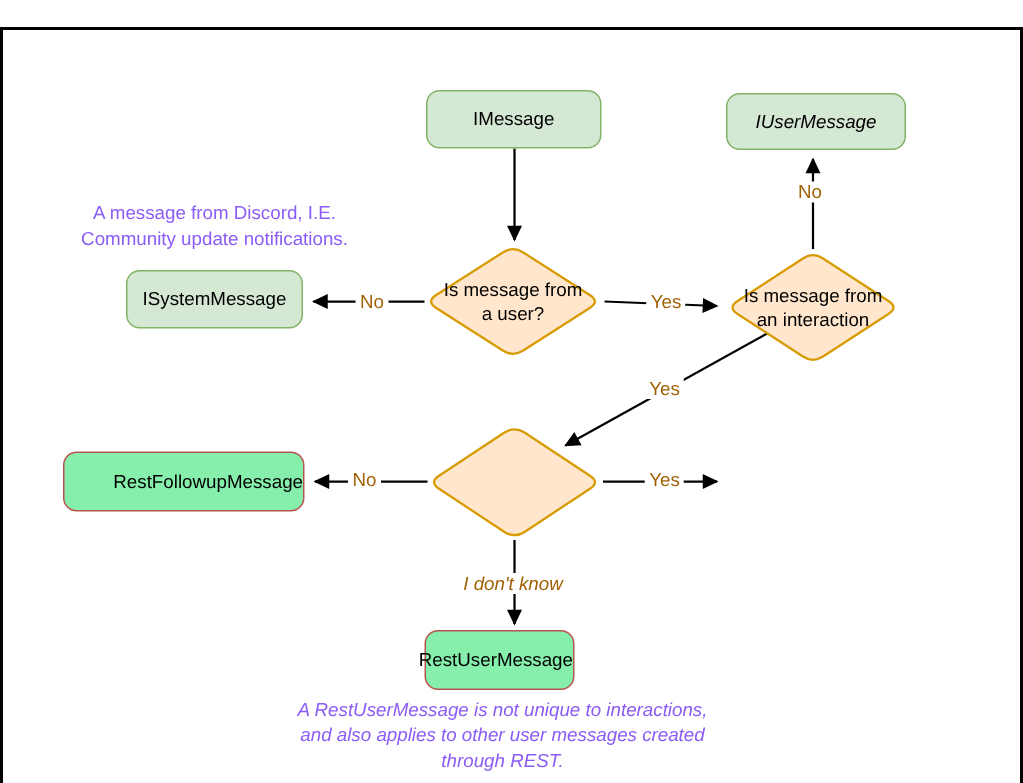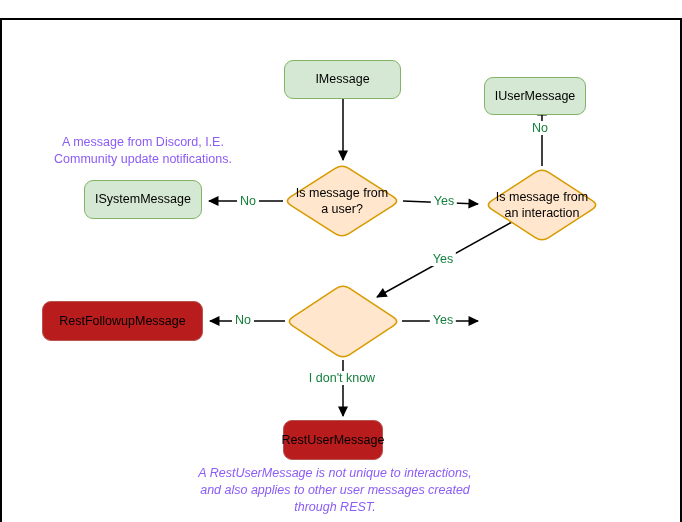--- a/index.html
+++ b/index.html
@@ -13,49 +13,49 @@
   .layer { position:absolute; left:0; top:0; width:678px; height:518px; }
   svg.edges { position:absolute; left:0; top:0; }
 
   .node {
     position:absolute; box-sizing:border-box;
     display:flex; align-items:center; justify-content:center;
     font-size:12.5px; color:#000; text-align:center; line-height:15px;
   }
   .box { border-radius:9px; border:1.5px solid; }
   .green { background:#d5e8d4; border-color:#82b366; }
-  .red   { background:#b91c1c; border-color:#b85450; }
+  .red   { background:#86efac; border-color:#b85450;justify-content:flex-end; }
 
   .diamond { border:none; background:transparent; }
   .dshape { position:absolute; left:0; top:0; width:100%; height:100%; }
   .dshape path { fill:#ffe6cc; stroke:#d79b00; stroke-width:1.5; }
   .dlabel { position:relative; white-space:pre-line; line-height:16px; }
 
   .n-imessage    { left:282px; top:40px;  width:117px; height:39px; }
-  .n-iuser       { left:482px; top:57px;  width:102px; height:38px; }
+  .n-iuser       { left:482px; top:42px;  width:120px; height:38px;font-style:italic; }
   .n-isystem     { left:82px;  top:160px; width:118px; height:39px; }
   .n-quser       { left:281px; top:143px; width:118px; height:76px; }
   .n-qinter      { left:482px; top:147px; width:116px; height:76px; }
   .n-qinit       { left:283px; top:263px; width:116px; height:77px; }
   .n-followup    { left:40px;  top:281px; width:161px; height:40px; }
   .n-interaction { left:482px; top:281px; width:156px; height:40px; }
   .n-restuser    { left:281px; top:400px; width:100px; height:40px; }
 
   .elabel {
     position:absolute; transform:translate(-50%,-50%);
     background:#ffffff; padding:0 3px;
-    font-size:12.5px; color:#15803d; white-space:nowrap;
+    font-size:12.5px; color:#a16207; white-space:nowrap;
   }
   .l-user-yes  { left:442px; top:181px; }
   .l-user-no   { left:246px; top:181px; }
   .l-inter-no  { left:538px; top:108px; }
   .l-inter-yes { left:441px; top:239px; }
   .l-init-yes  { left:441px; top:300px; }
   .l-init-no   { left:241px; top:300px; }
-  .l-init-idk  { left:340px; top:358px; }
+  .l-init-idk  { left:340px; top:369px;font-style:italic; }
 
   .note {
     position:absolute; font-size:12.5px; line-height:17px;
     color:#8b5cf6; text-align:center; white-space:pre-line;
   }
   .note1 { left:41px;  top:114px; width:200px; }
   .note2 { left:133px; top:445px; width:400px;font-style:italic; }
 </style>
 </head>
 <body>

